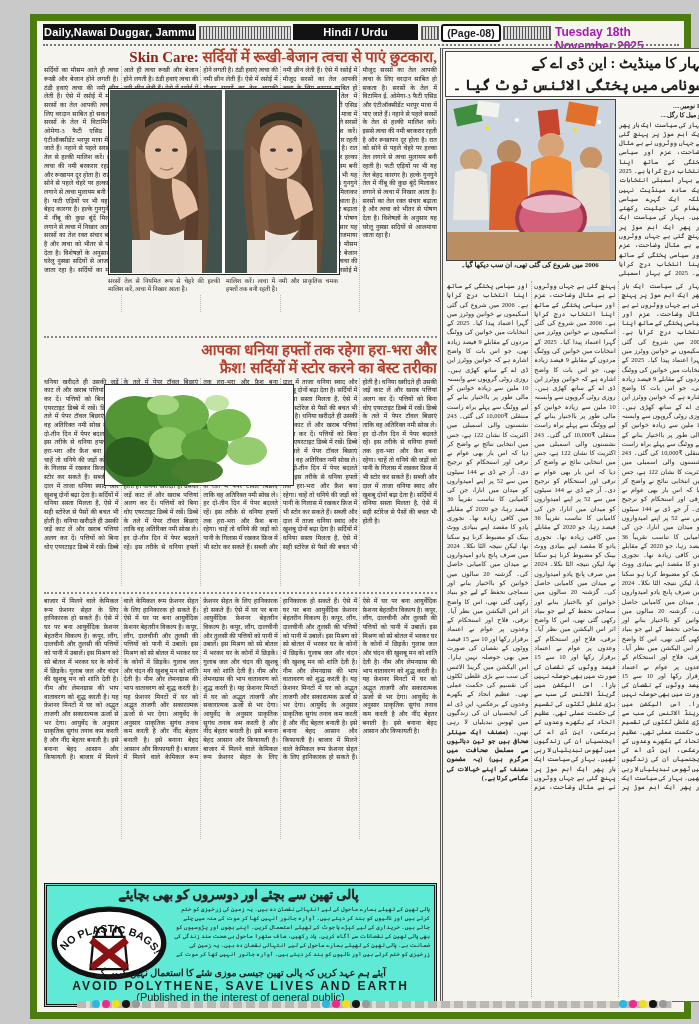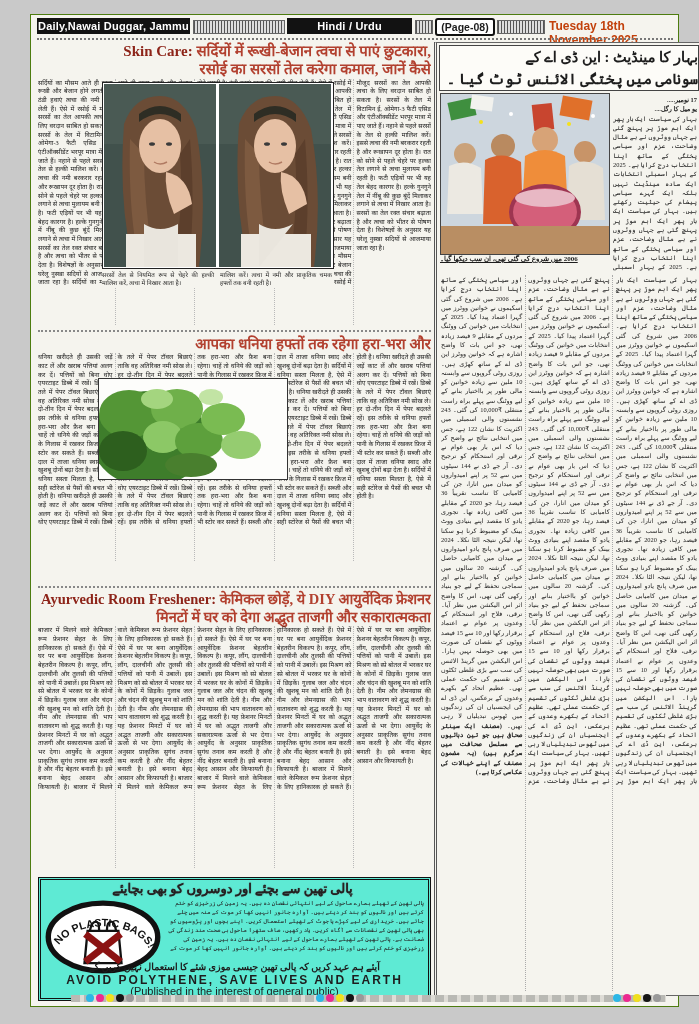--- a/index.html
+++ b/index.html
@@ -1,28 +1,28 @@
 <!DOCTYPE html>
 <html><head>
 <meta charset="utf-8">
 <style>
   html,body{margin:0;padding:0;}
   .stage{position:relative;width:699px;height:1024px;background:#c9c9c9;overflow:hidden;
          font-family:"Liberation Sans",sans-serif;color:#1d1d1d;}
   .page{position:absolute;left:30px;top:14px;width:647px;height:991px;background:#f5f4ee;
-        border:1px solid #4d7c0f;}
+        border:7px solid #4d7c0f;}
   
   .hdr{position:absolute;left:6px;top:3px;right:5px;height:18px;}
   .hbox{position:absolute;top:0;height:16px;background:#121212;color:#fff;font-weight:bold;
         font-size:11px;text-align:center;line-height:16px;letter-spacing:.2px;}
   .hhatch{position:absolute;top:2px;height:12px;border:1px solid #666;
         background:repeating-linear-gradient(90deg,#555 0 1px,#ddd 1px 3px);}
   .hpage{position:absolute;top:0;height:14px;background:#fff;border:2px solid #111;border-radius:3px;
         font-weight:bold;font-size:10.5px;text-align:center;line-height:14px;}
-  .hdate{position:absolute;top:1px;font-weight:bold;font-size:12px;color:#c2410c;}
+  .hdate{position:absolute;top:1px;font-weight:bold;font-size:12px;color:#a21caf;}
   .hdr-rule{position:absolute;left:6px;right:5px;top:23px;border-top:2px dotted #777;}
   
   .hindi{position:absolute;left:7px;top:27px;width:393px;height:951px;}
   .art{position:relative;overflow:hidden;}
   .headline{color:#b2402f;font-weight:bold;text-align:right;font-size:15px;line-height:1.22;
             font-family:"Liberation Serif",serif;}
   .headline .en{color:#8d2419;}
   .body5{column-count:5;column-gap:5px;column-rule:1px dotted #b9b9b9;font-size:6.3px;line-height:1.38;
          text-align:justify;overflow:hidden;color:#222;font-family:"Liberation Serif",serif;}
   .dashed-top{border-top:2px dotted #888;padding-top:3px;}
@@ -45,21 +45,21 @@
              font-size:12px;letter-spacing:2px;}
   .poly-pub{position:absolute;left:0;right:0;bottom:1px;text-align:center;font-weight:normal;font-size:11px;}
   
   .urdu-sec{position:absolute;left:403px;top:27px;width:264px;height:952px;background:#f5f4ee;
             border:1px solid #666;border-left:3px double #555;}
   .u-headbox{position:absolute;left:2px;top:2px;right:2px;height:44px;border:1px solid #444;
             direction:rtl;text-align:right;font-weight:bold;font-size:14.5px;line-height:1.55;
             font-family:"Liberation Serif",serif;background:#fdfcf8;}
   .u-photo{position:absolute;left:3px;top:50px;width:168px;height:160px;border:1px solid #444;background:#cfd8e0;}
   .u-caption{position:absolute;left:3px;top:212px;width:168px;height:18px;font-size:7px;font-weight:bold;
-            direction:rtl;text-align:left;font-family:"Liberation Serif",serif;text-decoration:underline;}
+            direction:rtl;text-align:center;font-family:"Liberation Serif",serif;}
   .u-mini{position:absolute;left:176px;top:52px;right:4px;height:176px;direction:rtl;font-size:6.4px;
             line-height:1.45;text-align:justify;overflow:hidden;font-family:"Liberation Serif",serif;}
   .u-date{font-weight:bold;display:block;}
   .u-cols{position:absolute;left:4px;top:232px;right:4px;bottom:4px;column-count:3;column-gap:6px;
             column-rule:1px dotted #aaa;direction:rtl;font-size:6.4px;line-height:1.45;text-align:justify;
             overflow:hidden;font-family:"Liberation Serif",serif;}
   .u-foot{font-weight:bold;}
   
   .strip{position:absolute;left:40px;right:12px;bottom:4px;height:7px;
          background:repeating-linear-gradient(90deg,#b9b9b4 0 9px,#dedcd6 9px 13px);}
@@ -81,21 +81,20 @@
       <div class="hhatch" style="left:460px;width:46px;"></div>
       <div class="hdate" style="left:512px;">Tuesday 18th November 2025</div>
     </div>
     <div class="hdr-rule"></div>
 
     <div class="hindi">
 
       <div class="art" style="height:288px;">
         <div class="headline">
           <span class="en">Skin Care:</span><span> सर्दियों में रूखी-बेजान त्वचा से पाएं छुटकारा,</span><br>
-          <span>रसोई का सरसों तेल करेगा कमाल, जानें कैसे</span>
         </div>
         <div class="body5" style="height:246px;">सर्दियों का मौसम आते ही त्वचा रूखी और बेजान होने लगती है। ठंडी हवाएं त्वचा की नमी छीन लेती हैं। ऐसे में रसोई में मौजूद सरसों का तेल आपकी त्वचा के लिए वरदान साबित हो सकता है। सरसों के तेल में विटामिन ई, ओमेगा-3 फैटी एसिड और एंटीऑक्सीडेंट भरपूर मात्रा में पाए जाते हैं। नहाने से पहले सरसों के तेल से हल्की मालिश करें। इससे त्वचा की नमी बरकरार रहती है और रूखापन दूर होता है। रात को सोने से पहले चेहरे पर हल्का तेल लगाने से त्वचा मुलायम बनी रहती है। फटी एड़ियों पर भी यह तेल बेहद कारगर है। हल्के गुनगुने तेल में नींबू की कुछ बूंदें मिलाकर लगाने से त्वचा में निखार आता है। सरसों का तेल रक्त संचार बढ़ाता है और त्वचा को भीतर से पोषण देता है। विशेषज्ञों के अनुसार यह घरेलू नुस्खा सदियों से आजमाया जाता रहा है। सर्दियों का मौसम आते ही त्वचा रूखी और बेजान होने लगती है। ठंडी हवाएं त्वचा की नमी छीन लेती हैं। ऐसे में रसोई में मौजूद सरसों का तेल आपकी त्वचा के लिए वरदान साबित हो सकता है। सरसों के तेल में विटामिन ई, ओमेगा-3 फैटी एसिड और एंटीऑक्सीडेंट भरपूर मात्रा में पाए जाते हैं। नहाने से पहले सरसों के तेल से हल्की मालिश करें। इससे त्वचा की नमी बरकरार रहती है और रूखापन दूर होता है। रात को सोने से पहले चेहरे पर हल्का तेल लगाने से त्वचा मुलायम बनी रहती है। फटी एड़ियों पर भी यह तेल बेहद कारगर है। हल्के गुनगुने तेल में नींबू की कुछ बूंदें मिलाकर लगाने से त्वचा में निखार आता है। सरसों का तेल रक्त संचार बढ़ाता है और त्वचा को भीतर से पोषण देता है। विशेषज्ञों के अनुसार यह घरेलू नुस्खा सदियों से आजमाया जाता रहा है। सर्दियों का मौसम आते ही त्वचा रूखी और बेजान होने लगती है। ठंडी हवाएं त्वचा की नमी छीन लेती हैं। ऐसे में रसोई में मौजूद सरसों का तेल आपकी त्वचा के लिए वरदान साबित हो सकता है। सरसों के तेल में विटामिन ई, ओमेगा-3 फैटी एसिड और एंटीऑक्सीडेंट भरपूर मात्रा में पाए जाते हैं। नहाने से पहले सरसों के तेल से हल्की मालिश करें। इससे त्वचा की नमी बरकरार रहती है और रूखापन दूर होता है। रात को सोने से पहले चेहरे पर हल्का तेल लगाने से त्वचा मुलायम बनी रहती है। फटी एड़ियों पर भी यह तेल बेहद कारगर है। हल्के गुनगुने तेल में नींबू की कुछ बूंदें मिलाकर लगाने से त्वचा में निखार आता है। सरसों का तेल रक्त संचार बढ़ाता है और त्वचा को भीतर से पोषण देता है। विशेषज्ञों के अनुसार यह घरेलू नुस्खा सदियों से आजमाया जाता रहा है। सर्दियों का मौसम आते ही त्वचा रूखी और बेजान होने लगती है। ठंडी हवाएं त्वचा की नमी छीन लेती हैं। ऐसे में रसोई में मौजूद सरसों का तेल आपकी त्वचा के लिए वरदान साबित हो सकता है। सरसों के तेल में विटामिन ई, ओमेगा-3 फैटी एसिड और एंटीऑक्सीडेंट भरपूर मात्रा में पाए जाते हैं। नहाने से पहले सरसों के तेल से हल्की मालिश करें। इससे त्वचा की नमी बरकरार रहती है और रूखापन दूर होता है। रात को सोने से पहले चेहरे पर हल्का तेल लगाने से त्वचा मुलायम बनी रहती है। फटी एड़ियों पर भी यह तेल बेहद कारगर है। हल्के गुनगुने तेल में नींबू की कुछ बूंदें मिलाकर लगाने से त्वचा में निखार आता है। सरसों का तेल रक्त संचार बढ़ाता है और त्वचा को भीतर से पोषण देता है। विशेषज्ञों के अनुसार यह घरेलू नुस्खा सदियों से आजमाया जाता रहा है। सर्दियों का मौसम आते ही त्वचा रूखी और बेजान होने लगती है। ठंडी हवाएं त्वचा की नमी छीन लेती हैं। ऐसे में रसोई में मौजूद सरसों का तेल आपकी त्वचा के लिए वरदान साबित हो सकता है। सरसों के तेल में विटामिन ई, ओमेगा-3 फैटी एसिड और एंटीऑक्सीडेंट भरपूर मात्रा में पाए जाते हैं। नहाने से पहले सरसों के तेल से हल्की मालिश करें। इससे त्वचा की नमी बरकरार रहती है और रूखापन दूर होता है। रात को सोने से पहले चेहरे पर हल्का तेल लगाने से त्वचा मुलायम बनी रहती है। फटी एड़ियों पर भी यह तेल बेहद कारगर है। हल्के गुनगुने तेल में नींबू की कुछ बूंदें मिलाकर लगाने से त्वचा में निखार आता है। सरसों का तेल रक्त संचार बढ़ाता है और त्वचा को भीतर से पोषण देता है। विशेषज्ञों के अनुसार यह घरेलू नुस्खा सदियों से आजमाया जाता रहा है।</div>
         <div class="photo-block" style="left:64px;top:40px;width:232px;">
           <div class="photo-pair">
             <svg width="112" height="183" viewBox="0 0 112 183">
               <rect width="112" height="183" fill="#41514c"></rect>
               <rect width="112" height="60" fill="#4a5a54"></rect>
               <path d="M20 40 Q14 120 30 183 L95 183 Q104 110 92 45 Q80 12 56 12 Q30 12 20 40" fill="#6b4c36"></path>
               <path d="M26 55 Q24 130 36 183 L50 183 Q40 120 40 70 Z" fill="#7d5a40"></path>
               <path d="M86 55 Q92 130 84 183 L70 183 Q80 120 76 70 Z" fill="#5c3f2c"></path>
@@ -127,20 +126,21 @@
           <div class="cap-row">
             <div class="cap">सरसों तेल से नियमित रूप से चेहरे की हल्की मालिश करें, त्वचा में निखार आता है।</div>
             <div class="cap">मालिश करें। त्वचा में नमी और प्राकृतिक चमक हफ्तों तक बनी रहती है।</div>
           </div>
         </div>
       </div>
 
       <div class="art dashed-top" style="height:251px;">
         <div class="headline">
           <span>आपका धनिया हफ्तों तक रहेगा हरा-भरा और</span><br>
+          <span>फ्रैश! सर्दियों में स्टोर करने का बेस्ट तरीका</span>
         </div>
         <div class="body5" style="height:208px;">धनिया खरीदते ही उसकी जड़ें काट लें और खराब पत्तियां अलग कर दें। पत्तियों को बिना धोए एयरटाइट डिब्बे में रखें। डिब्बे के तले में पेपर टॉवल बिछाएं ताकि वह अतिरिक्त नमी सोख ले। हर दो-तीन दिन में पेपर बदलते रहें। इस तरीके से धनिया हफ्तों तक हरा-भरा और फ्रैश बना रहेगा। चाहें तो धनिये की जड़ों को पानी के गिलास में रखकर फ्रिज में भी स्टोर कर सकते हैं। सब्जी और दाल में ताजा धनिया स्वाद और खुशबू दोनों बढ़ा देता है। सर्दियों में धनिया सस्ता मिलता है, ऐसे में सही स्टोरेज से पैसों की बचत भी होती है। धनिया खरीदते ही उसकी जड़ें काट लें और खराब पत्तियां अलग कर दें। पत्तियों को बिना धोए एयरटाइट डिब्बे में रखें। डिब्बे के तले में पेपर टॉवल बिछाएं ताकि वह अतिरिक्त नमी सोख ले। हर दो-तीन दिन में पेपर बदलते रहें। इस तरीके से धनिया हफ्तों तक हरा-भरा और फ्रैश बना रहेगा। चाहें तो धनिये की जड़ों को पानी के गिलास में रखकर फ्रिज में भी स्टोर कर सकते हैं। सब्जी और दाल में ताजा धनिया स्वाद और खुशबू दोनों बढ़ा देता है। सर्दियों में धनिया सस्ता मिलता है, ऐसे में सही स्टोरेज से पैसों की बचत भी होती है। धनिया खरीदते ही उसकी जड़ें काट लें और खराब पत्तियां अलग कर दें। पत्तियों को बिना धोए एयरटाइट डिब्बे में रखें। डिब्बे के तले में पेपर टॉवल बिछाएं ताकि वह अतिरिक्त नमी सोख ले। हर दो-तीन दिन में पेपर बदलते रहें। इस तरीके से धनिया हफ्तों तक हरा-भरा और फ्रैश बना रहेगा। चाहें तो धनिये की जड़ों को पानी के गिलास में रखकर फ्रिज में भी स्टोर कर सकते हैं। सब्जी और दाल में ताजा धनिया स्वाद और खुशबू दोनों बढ़ा देता है। सर्दियों में धनिया सस्ता मिलता है, ऐसे में सही स्टोरेज से पैसों की बचत भी होती है। धनिया खरीदते ही उसकी जड़ें काट लें और खराब पत्तियां अलग कर दें। पत्तियों को बिना धोए एयरटाइट डिब्बे में रखें। डिब्बे के तले में पेपर टॉवल बिछाएं ताकि वह अतिरिक्त नमी सोख ले। हर दो-तीन दिन में पेपर बदलते रहें। इस तरीके से धनिया हफ्तों तक हरा-भरा और फ्रैश बना रहेगा। चाहें तो धनिये की जड़ों को पानी के गिलास में रखकर फ्रिज में भी स्टोर कर सकते हैं। सब्जी और दाल में ताजा धनिया स्वाद और खुशबू दोनों बढ़ा देता है। सर्दियों में धनिया सस्ता मिलता है, ऐसे में सही स्टोरेज से पैसों की बचत भी होती है। धनिया खरीदते ही उसकी जड़ें काट लें और खराब पत्तियां अलग कर दें। पत्तियों को बिना धोए एयरटाइट डिब्बे में रखें। डिब्बे के तले में पेपर टॉवल बिछाएं ताकि वह अतिरिक्त नमी सोख ले। हर दो-तीन दिन में पेपर बदलते रहें। इस तरीके से धनिया हफ्तों तक हरा-भरा और फ्रैश बना रहेगा। चाहें तो धनिये की जड़ों को पानी के गिलास में रखकर फ्रिज में भी स्टोर कर सकते हैं। सब्जी और दाल में ताजा धनिया स्वाद और खुशबू दोनों बढ़ा देता है। सर्दियों में धनिया सस्ता मिलता है, ऐसे में सही स्टोरेज से पैसों की बचत भी होती है। धनिया खरीदते ही उसकी जड़ें काट लें और खराब पत्तियां अलग कर दें। पत्तियों को बिना धोए एयरटाइट डिब्बे में रखें। डिब्बे के तले में पेपर टॉवल बिछाएं ताकि वह अतिरिक्त नमी सोख ले। हर दो-तीन दिन में पेपर बदलते रहें। इस तरीके से धनिया हफ्तों तक हरा-भरा और फ्रैश बना रहेगा। चाहें तो धनिये की जड़ों को पानी के गिलास में रखकर फ्रिज में भी स्टोर कर सकते हैं। सब्जी और दाल में ताजा धनिया स्वाद और खुशबू दोनों बढ़ा देता है। सर्दियों में धनिया सस्ता मिलता है, ऐसे में सही स्टोरेज से पैसों की बचत भी होती है।</div>
         <div class="photo-block cor-photo" style="left:60px;top:46px;width:188px;height:100px;">
           <svg width="188" height="100" viewBox="0 0 188 100">
             <rect width="188" height="100" fill="#fdfdfb"></rect>
             <ellipse cx="50" cy="60" rx="58" ry="48" fill="#3e7d2b"></ellipse>
             <ellipse cx="30" cy="35" rx="30" ry="24" fill="#549636"></ellipse>
             <ellipse cx="78" cy="30" rx="26" ry="20" fill="#6fb04a"></ellipse>
             <ellipse cx="64" cy="58" rx="20" ry="16" fill="#8cc866"></ellipse>
             <ellipse cx="24" cy="72" rx="24" ry="20" fill="#2d5f1e"></ellipse>
@@ -148,24 +148,20 @@
             <ellipse cx="124" cy="40" rx="22" ry="16" fill="#7abb52"></ellipse>
             <ellipse cx="142" cy="66" rx="20" ry="14" fill="#95cc70"></ellipse>
             <ellipse cx="92" cy="86" rx="26" ry="12" fill="#497f2e"></ellipse>
             <ellipse cx="58" cy="20" rx="16" ry="10" fill="#a4d57f"></ellipse>
             <ellipse cx="112" cy="18" rx="12" ry="8" fill="#c2e4a4"></ellipse>
           </svg>
         </div>
       </div>
 
       <div class="art dashed-top" style="height:284px;">
-        <div class="headline" style="font-size:14.5px;">
-          <span class="en">Ayurvedic Room Freshener:</span><span> केमिकल छोड़ें, ये DIY आयुर्वेदिक फ्रेशनर</span><br>
-          <span>मिनटों में घर को देगा अद्भुत ताजगी और सकारात्मकता</span>
-        </div>
         <div class="body5" style="height:242px;">बाजार में मिलने वाले केमिकल रूम फ्रेशनर सेहत के लिए हानिकारक हो सकते हैं। ऐसे में घर पर बना आयुर्वेदिक फ्रेशनर बेहतरीन विकल्प है। कपूर, लौंग, दालचीनी और तुलसी की पत्तियों को पानी में उबालें। इस मिश्रण को स्प्रे बोतल में भरकर घर के कोनों में छिड़कें। गुलाब जल और चंदन की खुशबू मन को शांति देती है। नीम और लेमनग्रास की भाप वातावरण को शुद्ध करती है। यह फ्रेशनर मिनटों में घर को अद्भुत ताजगी और सकारात्मक ऊर्जा से भर देगा। आयुर्वेद के अनुसार प्राकृतिक सुगंध तनाव कम करती है और नींद बेहतर बनाती है। इसे बनाना बेहद आसान और किफायती है। बाजार में मिलने वाले केमिकल रूम फ्रेशनर सेहत के लिए हानिकारक हो सकते हैं। ऐसे में घर पर बना आयुर्वेदिक फ्रेशनर बेहतरीन विकल्प है। कपूर, लौंग, दालचीनी और तुलसी की पत्तियों को पानी में उबालें। इस मिश्रण को स्प्रे बोतल में भरकर घर के कोनों में छिड़कें। गुलाब जल और चंदन की खुशबू मन को शांति देती है। नीम और लेमनग्रास की भाप वातावरण को शुद्ध करती है। यह फ्रेशनर मिनटों में घर को अद्भुत ताजगी और सकारात्मक ऊर्जा से भर देगा। आयुर्वेद के अनुसार प्राकृतिक सुगंध तनाव कम करती है और नींद बेहतर बनाती है। इसे बनाना बेहद आसान और किफायती है। बाजार में मिलने वाले केमिकल रूम फ्रेशनर सेहत के लिए हानिकारक हो सकते हैं। ऐसे में घर पर बना आयुर्वेदिक फ्रेशनर बेहतरीन विकल्प है। कपूर, लौंग, दालचीनी और तुलसी की पत्तियों को पानी में उबालें। इस मिश्रण को स्प्रे बोतल में भरकर घर के कोनों में छिड़कें। गुलाब जल और चंदन की खुशबू मन को शांति देती है। नीम और लेमनग्रास की भाप वातावरण को शुद्ध करती है। यह फ्रेशनर मिनटों में घर को अद्भुत ताजगी और सकारात्मक ऊर्जा से भर देगा। आयुर्वेद के अनुसार प्राकृतिक सुगंध तनाव कम करती है और नींद बेहतर बनाती है। इसे बनाना बेहद आसान और किफायती है। बाजार में मिलने वाले केमिकल रूम फ्रेशनर सेहत के लिए हानिकारक हो सकते हैं। ऐसे में घर पर बना आयुर्वेदिक फ्रेशनर बेहतरीन विकल्प है। कपूर, लौंग, दालचीनी और तुलसी की पत्तियों को पानी में उबालें। इस मिश्रण को स्प्रे बोतल में भरकर घर के कोनों में छिड़कें। गुलाब जल और चंदन की खुशबू मन को शांति देती है। नीम और लेमनग्रास की भाप वातावरण को शुद्ध करती है। यह फ्रेशनर मिनटों में घर को अद्भुत ताजगी और सकारात्मक ऊर्जा से भर देगा। आयुर्वेद के अनुसार प्राकृतिक सुगंध तनाव कम करती है और नींद बेहतर बनाती है। इसे बनाना बेहद आसान और किफायती है। बाजार में मिलने वाले केमिकल रूम फ्रेशनर सेहत के लिए हानिकारक हो सकते हैं। ऐसे में घर पर बना आयुर्वेदिक फ्रेशनर बेहतरीन विकल्प है। कपूर, लौंग, दालचीनी और तुलसी की पत्तियों को पानी में उबालें। इस मिश्रण को स्प्रे बोतल में भरकर घर के कोनों में छिड़कें। गुलाब जल और चंदन की खुशबू मन को शांति देती है। नीम और लेमनग्रास की भाप वातावरण को शुद्ध करती है। यह फ्रेशनर मिनटों में घर को अद्भुत ताजगी और सकारात्मक ऊर्जा से भर देगा। आयुर्वेद के अनुसार प्राकृतिक सुगंध तनाव कम करती है और नींद बेहतर बनाती है। इसे बनाना बेहद आसान और किफायती है।</div>
       </div>
 
       <div class="poly" style="height:118px;">
         <div class="poly-head">پالی تھین سے بچئے اور دوسروں کو بھی بچایئے</div>
         <svg style="position:absolute;left:4px;top:20px;" width="116" height="74" viewBox="0 0 150 96">
           <ellipse cx="75" cy="48" rx="71" ry="44" fill="#fff" stroke="#111" stroke-width="7"></ellipse>
           <path id="arcT" d="M 16 62 A 62 40 0 0 1 134 62" fill="none"></path>
           <text font-size="14" font-weight="bold" fill="#111" font-family="Liberation Sans, sans-serif">
             <textPath href="#arcT" startOffset="4">NO PLASTIC BAGS!</textPath>

